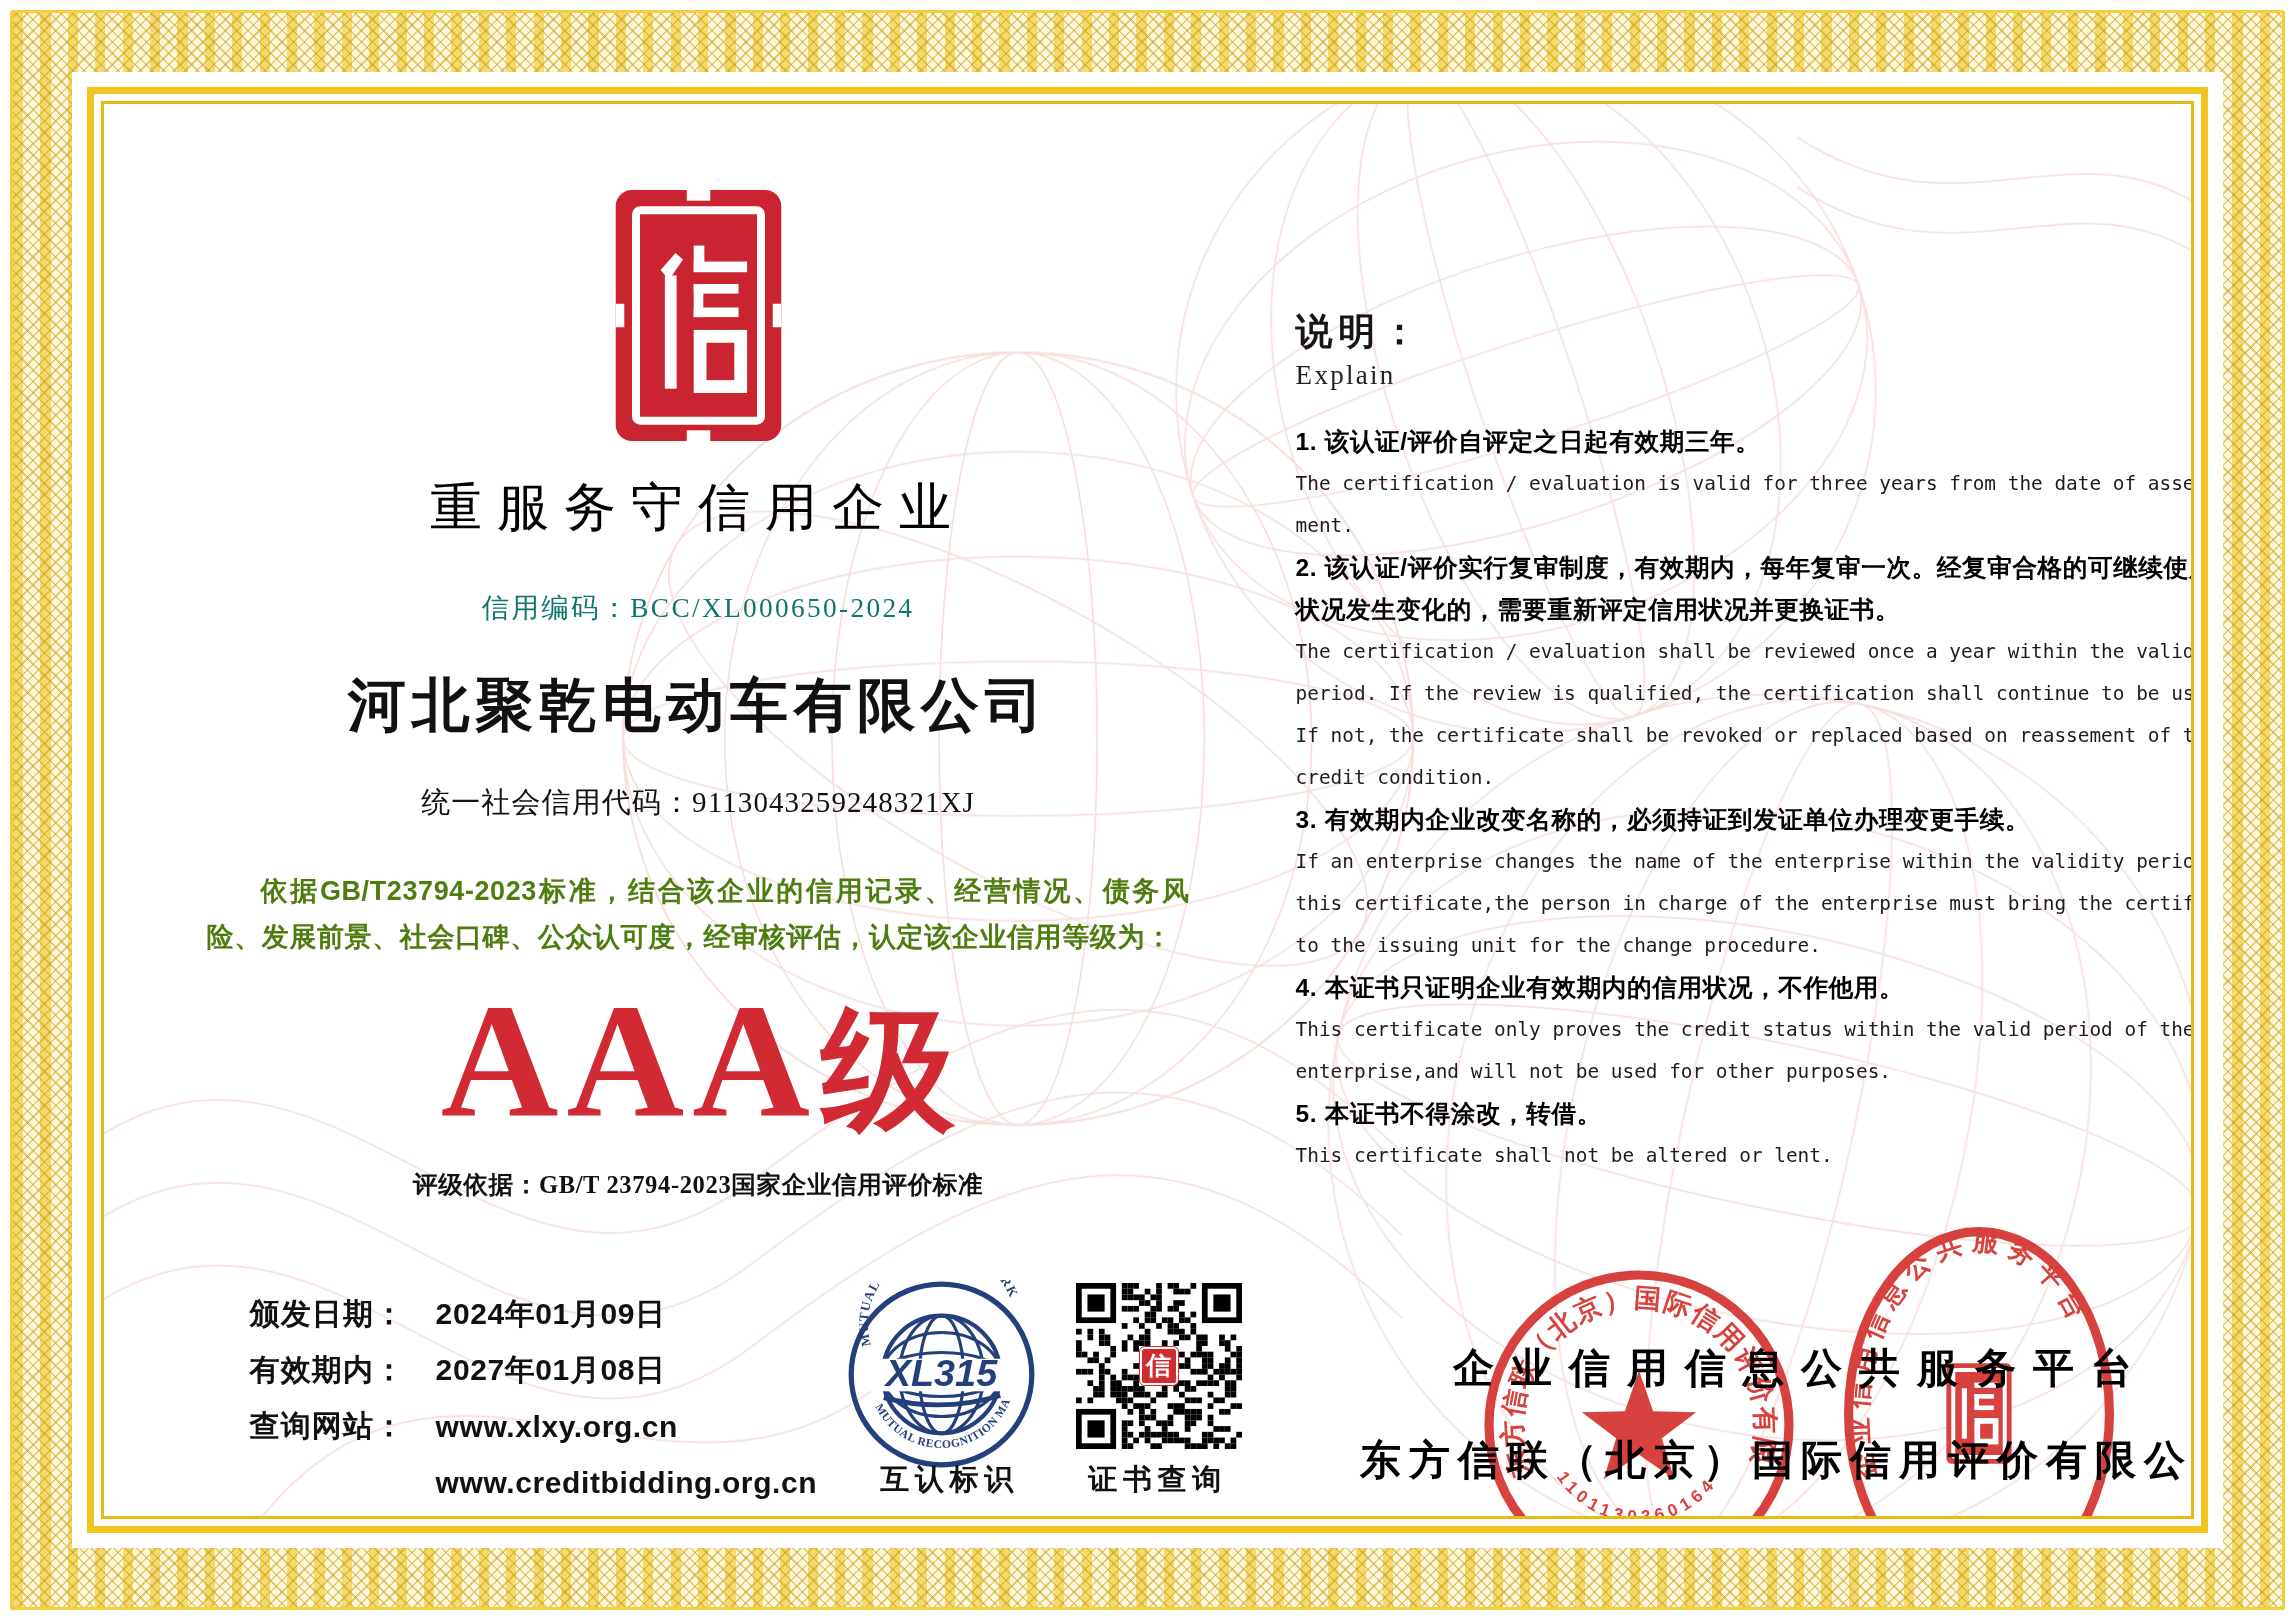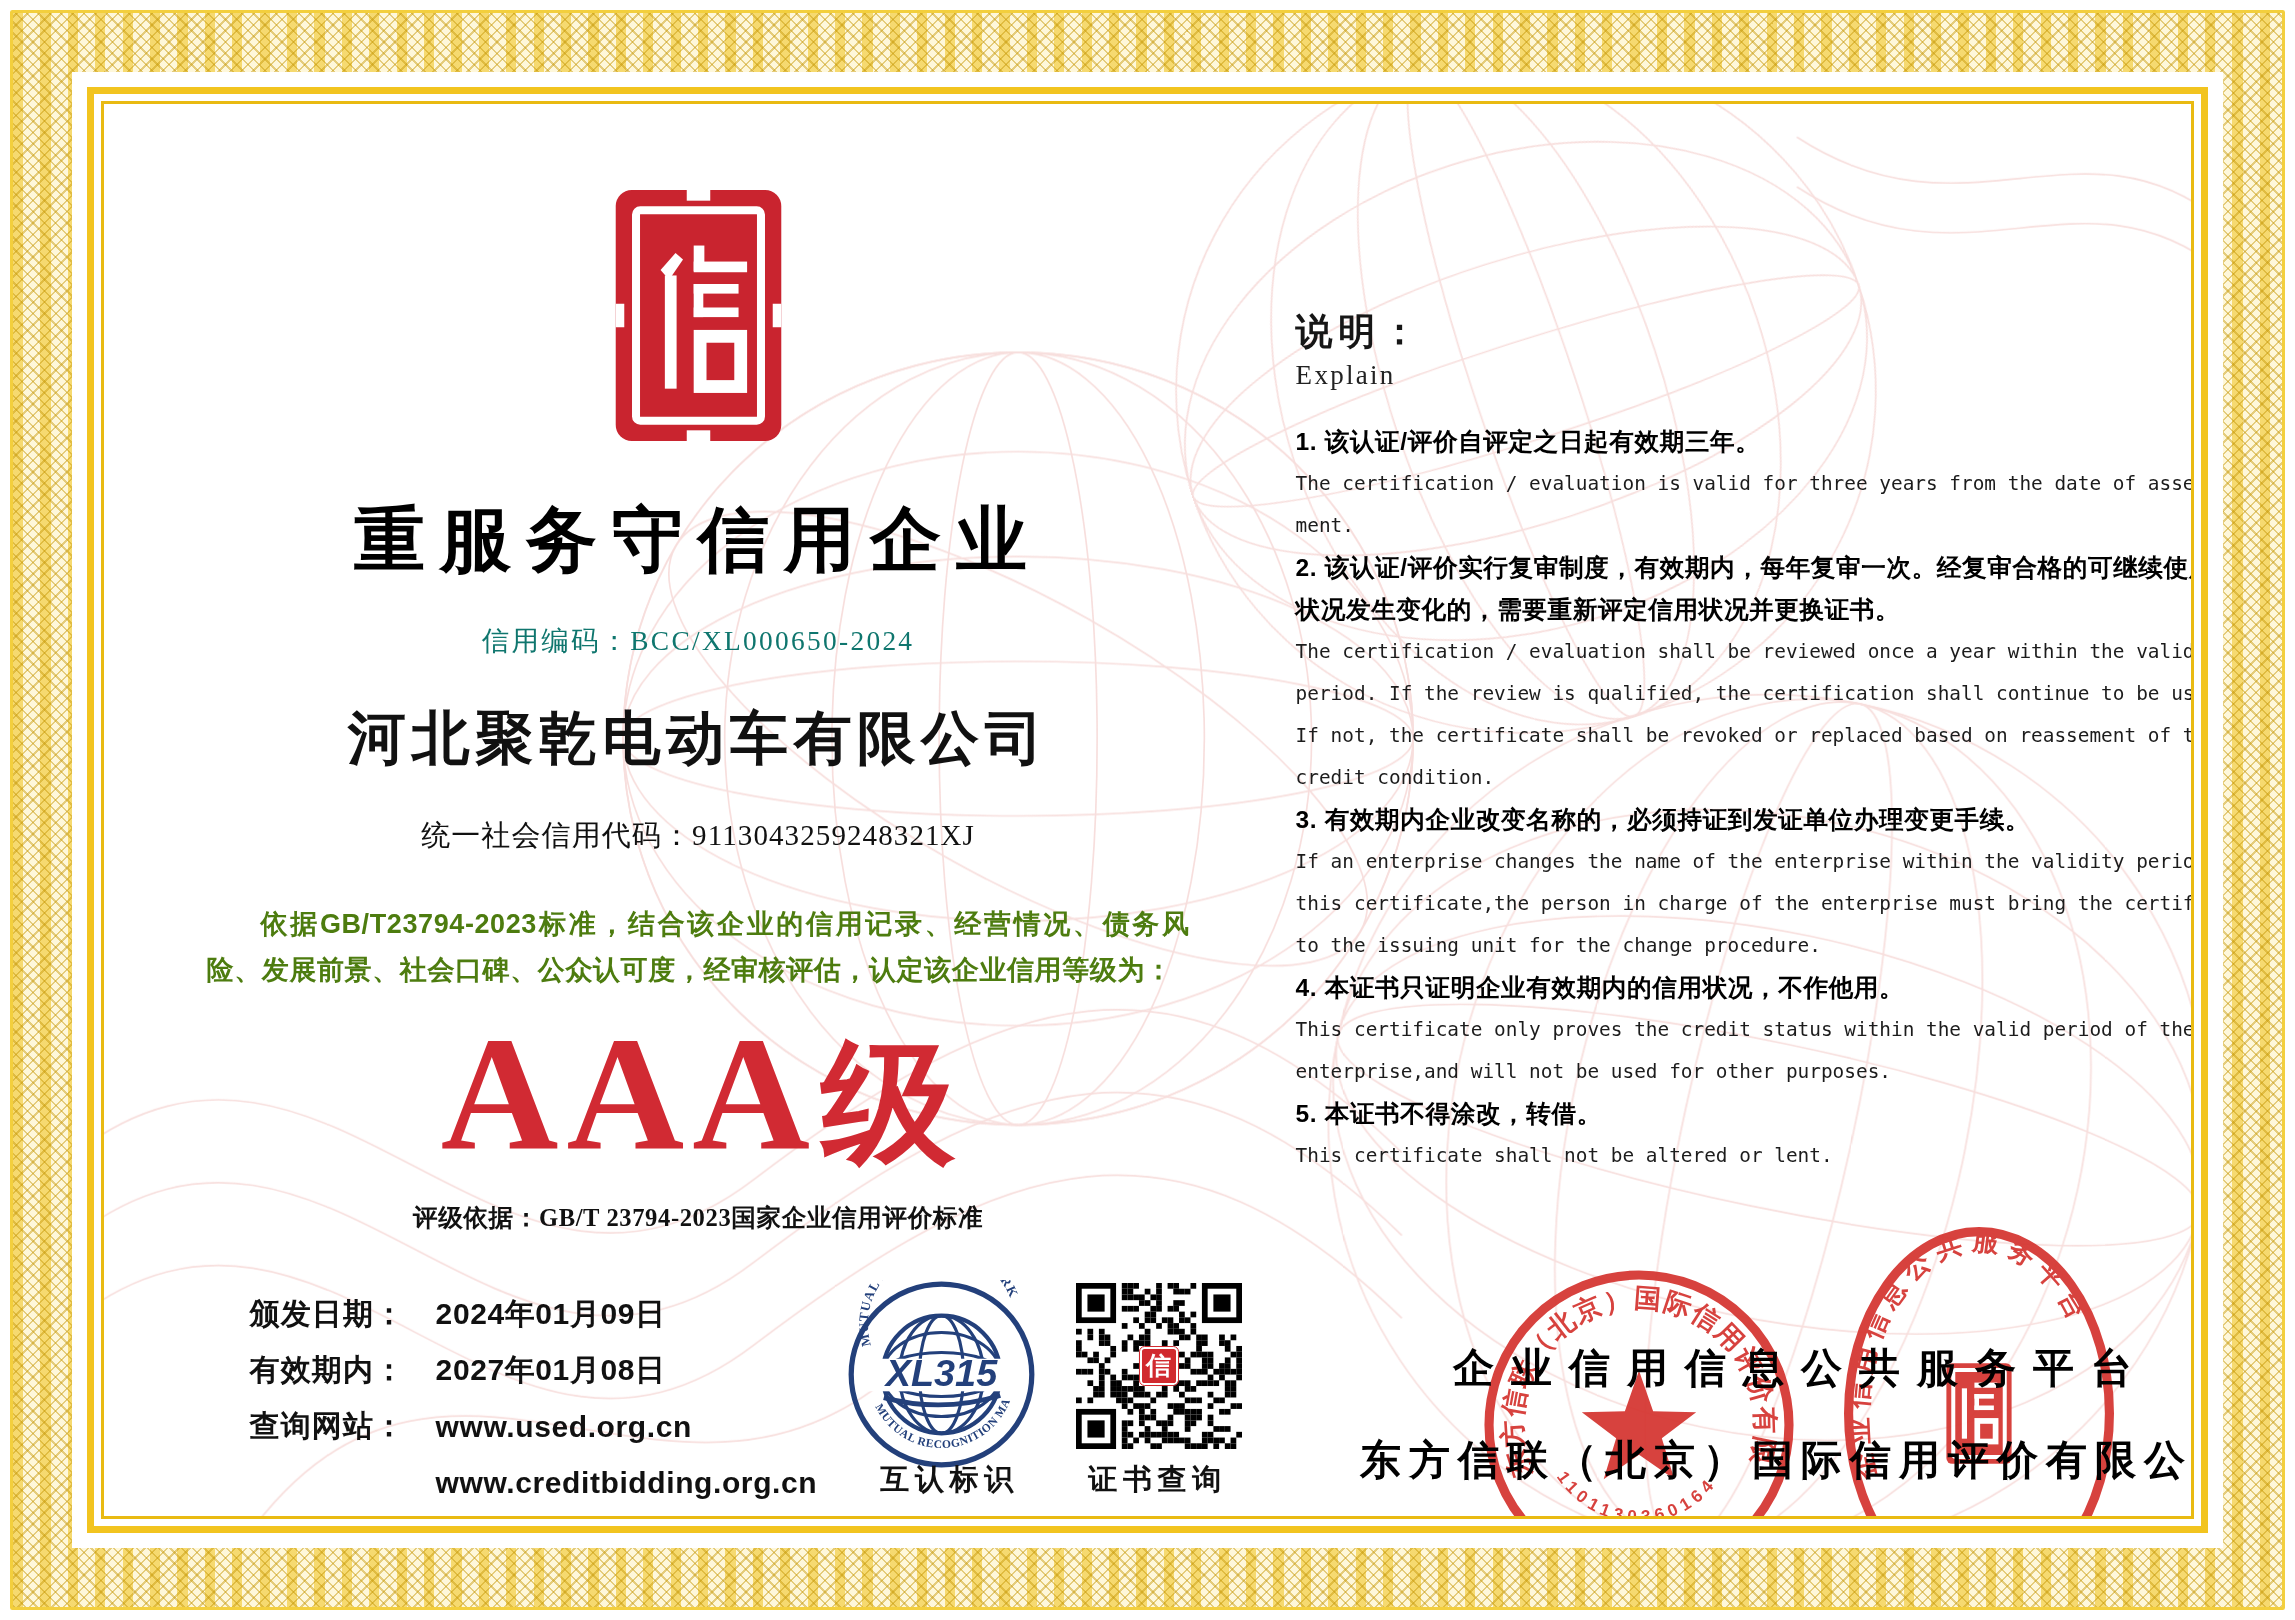--- a/index.html
+++ b/index.html
@@ -18,21 +18,21 @@
   .frame-l1{border:7.4px solid #f2c41f;height:100%;padding:6.3px;background:#fff;}
   .frame-l2{border:3.4px solid #e9ba12;height:100%;background:#fff;position:relative;overflow:hidden;}
 
   .watermark{position:absolute;inset:0;z-index:0;pointer-events:none;}
 
   .layer{position:absolute;inset:0;z-index:2;}
 
   
   .left-col{position:absolute;left:103px;top:86px;width:983px;text-align:center;}
   .logo-wrap{display:flex;justify-content:center;}
-  .cert-title{margin-top:56px;font-size:71px;line-height:86px;font-weight:700;letter-spacing:15px;color:#000;font-family:"Liberation Sans",sans-serif;}
+  .cert-title{margin-top:23px;font-size:52px;line-height:86px;font-weight:400;letter-spacing:15px;color:#000;font-family:"Liberation Sans",sans-serif;}
   .credit-code{margin-top:40px;font-size:27.4px;letter-spacing:2.3px;font-family:"Liberation Serif",serif;color:#0f766e;}
   .company-name{margin-top:41px;font-size:58px;font-weight:700;letter-spacing:5.7px;font-family:"Liberation Serif",serif;}
   .uscc{margin-top:38px;font-size:29px;font-weight:400;letter-spacing:1.1px;font-family:"Liberation Serif",serif;}
   .paragraph{margin-top:45px;text-align:justify;text-indent:2em;font-size:27px;line-height:46px;font-weight:700;letter-spacing:0.6px;color:#4d7c0f;}
   .grade-row{margin-top:16px;display:flex;justify-content:center;align-items:baseline;color:#d12a33;}
   .grade-latin{font-family:"Liberation Serif",serif;font-weight:700;font-size:163px;letter-spacing:8px;line-height:171px;}
   .grade-cn{font-weight:900;font-size:134px;line-height:171px;margin-left:3.4px;}
   .grade-basis{margin-top:13.7px;font-size:24.6px;font-weight:700;font-family:"Liberation Serif",serif;letter-spacing:0.6px;}
 
   .info-block{position:absolute;left:146px;top:1183px;width:629px;text-align:left;}
@@ -153,21 +153,21 @@
         <div class="info-row">
           <span class="info-label">颁发日期：</span>
           <span class="info-value">2024年01月09日</span>
         </div>
         <div class="info-row">
           <span class="info-label">有效期内：</span>
           <span class="info-value">2027年01月08日</span>
         </div>
         <div class="info-row">
           <span class="info-label">查询网站：</span>
-          <span class="info-value">www.used.org.cn</span>
+          <span class="info-value">www.xlxy.org.cn</span>
         </div>
         <div class="info-row">
           <span class="info-value info-indent">www.creditbidding.org.cn</span>
         </div>
       </div>
 
       <div class="xl315">
         <svg width="189" height="189" viewBox="0 0 360 360">
           <defs>
             <path id="arcTop" d="M 48.4 132.1 A 140 140 0 1 1 311.6 132.1"></path>

